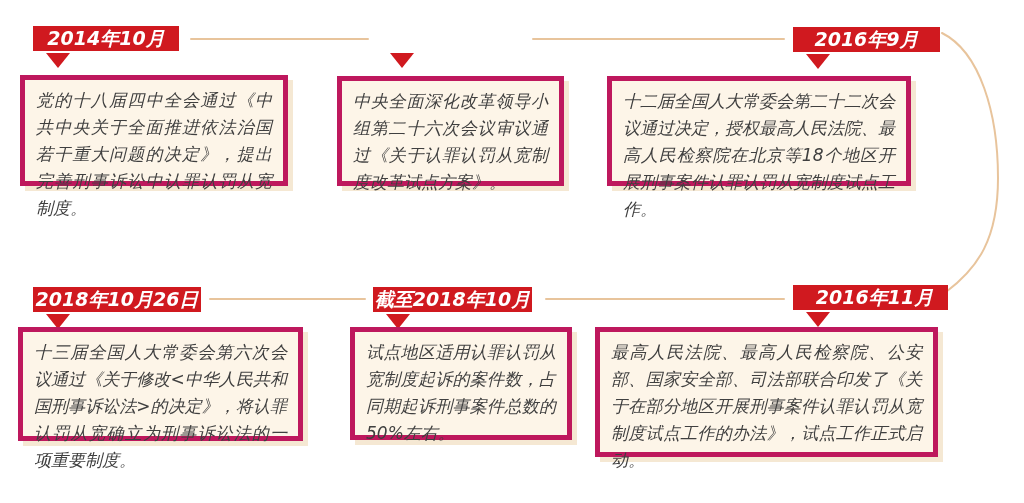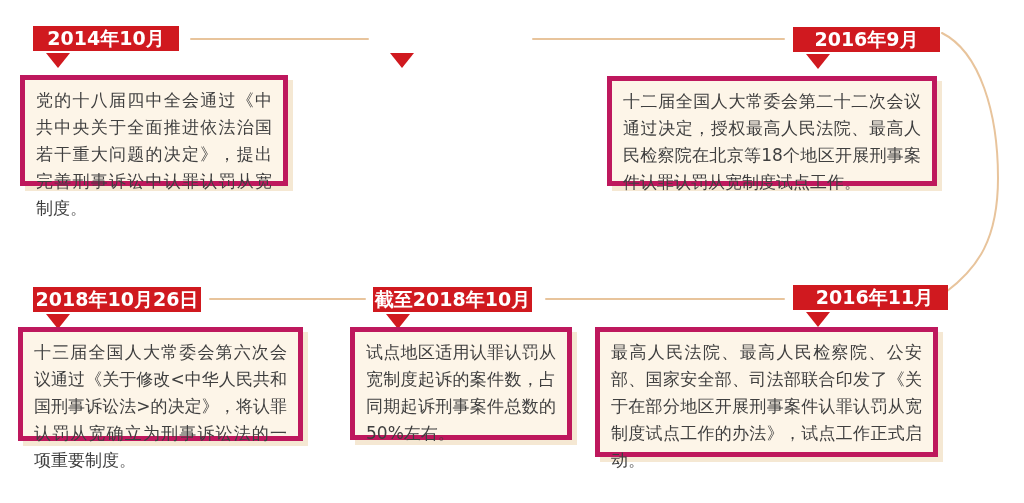--- a/index.html
+++ b/index.html
@@ -7,20 +7,21 @@
     padding: 0;
     background: #ffffff;
     font-family: "DejaVu Sans", "Liberation Sans", sans-serif;
   }
   #stage {
     position: relative;
     width: 1024px;
     height: 503px;
     background: #ffffff;
     overflow: hidden;
+    font-style: italic;
   }
 
   
   .banner {
     position: absolute;
     height: 25px;
     background: #d0191f;
     color: #ffffff;
     font-size: 19px;
     font-weight: bold;
@@ -59,21 +60,21 @@
     box-shadow: 5px 5px 0 #f5e8d3;
     padding: 7px 11px;
     color: #3f3f3f;
     font-size: 17px;
     line-height: 27px;
     text-align: justify;
   }
   .card p { margin: 0; }
   .c1 { left: 20px;  top: 75px;  width: 268px; height: 111px; }
   .c2 { left: 337px; top: 76px;  width: 227px; height: 110px; }
-  .c3 { left: 607px; top: 76px;  width: 330px; height: 110px; }
+  .c3 { left: 607px; top: 76px;  width: 304px; height: 110px; }
   .c4 { left: 18px;  top: 327px; width: 285px; height: 114px; }
   .c5 { left: 350px; top: 327px; width: 222px; height: 113px; }
   .c6 { left: 595px; top: 327px; width: 343px; height: 130px; }
 
   
   .line {
     position: absolute;
     height: 2px;
     background: #e8c49c;
     border-radius: 1px;
@@ -108,20 +109,23 @@
 
   <div class="banner b1">
     <span>2014年10月</span>
   </div>
   <div class="tri t1"></div>
   <div class="card c1">
     <p>党的十八届四中全会通过《中共中央关于全面推进依法治国若干重大问题的决定》，提出完善刑事诉讼中认罪认罚从宽制度。</p>
   </div>
 
   <div class="tri t2"></div>
+  <div class="card c2">
+    <p>中央全面深化改革领导小组第二十六次会议审议通过《关于认罪认罚从宽制度改革试点方案》。</p>
+  </div>
 
   <div class="banner b3">
     <span>2016年9月</span>
   </div>
   <div class="tri t3"></div>
   <div class="card c3">
     <p>十二届全国人大常委会第二十二次会议通过决定，授权最高人民法院、最高人民检察院在北京等18个地区开展刑事案件认罪认罚从宽制度试点工作。</p>
   </div>
 
   <div class="banner b4">

